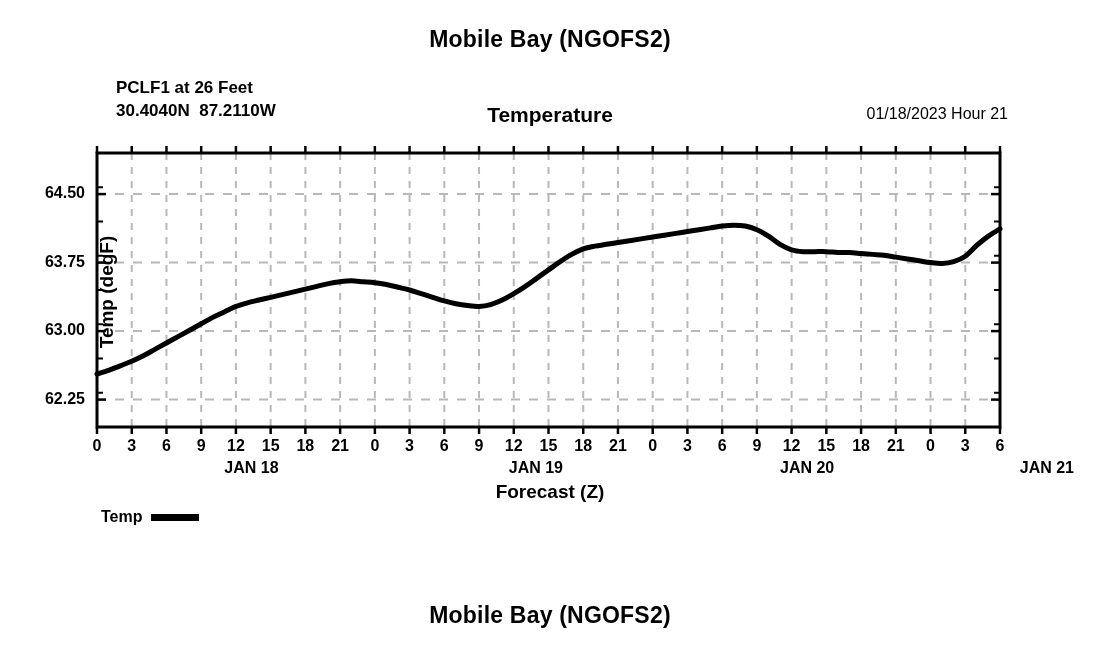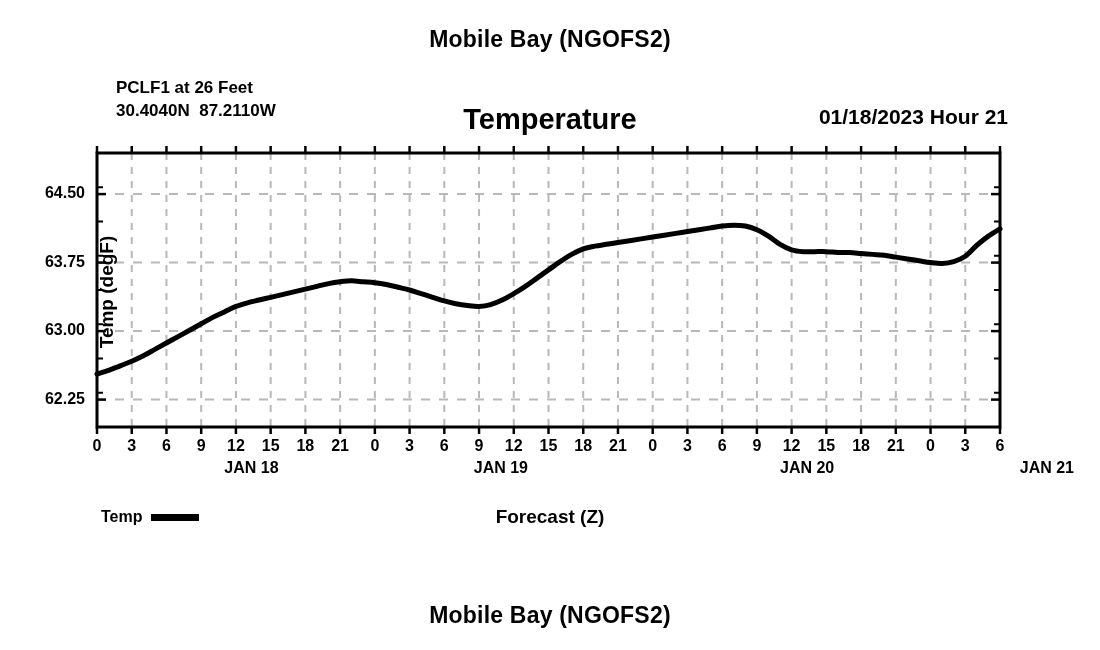--- a/index.html
+++ b/index.html
@@ -9,41 +9,41 @@
   .page{position:relative;width:1100px;height:650px;}
 
   .title-top{position:absolute;left:0;top:26px;width:1100px;text-align:center;
              font-size:23px;font-weight:bold;letter-spacing:0.2px;}
   .title-bottom{position:absolute;left:0;top:602px;width:1100px;text-align:center;
                 font-size:23px;font-weight:bold;letter-spacing:0.2px;}
 
   .hdr-left{position:absolute;left:100px;top:76px;font-size:17px;font-weight:bold;line-height:23px;}
   .hdr-left div{white-space:pre;margin-left:16px;}
   .hdr-center{position:absolute;left:0;top:103px;width:1100px;text-align:center;
-              font-size:29px;font-weight:bold;}
-  .hdr-right{position:absolute;right:92px;top:105px;font-size:21px;font-weight:bold;white-space:nowrap;}
+              font-size:21px;font-weight:bold;}
+  .hdr-right{position:absolute;right:92px;top:105px;font-size:16px;font-weight:normal;white-space:nowrap;}
 
   
   .plotwrap{position:absolute;left:0;top:0;width:1100px;height:650px;}
   svg.plot{position:absolute;left:0;top:0;}
 
   .ylabel{position:absolute;left:-4px;top:292px;width:200px;text-align:center;
           transform:rotate(-90deg);transform-origin:100px 0px;
           font-size:19px;font-weight:bold;}
 
   .ytick{position:absolute;right:0;width:120px;text-align:right;
          font-size:16px;font-weight:bold;}
 
   .xtick{position:absolute;text-align:center;font-size:16px;font-weight:bold;
          width:40px;margin-left:-20px;top:437px;}
   .daylab{position:absolute;text-align:right;font-size:16px;font-weight:bold;
           width:120px;margin-left:-60px;top:459px;}
 
   .xaxis-title{position:absolute;left:0;top:481px;width:1100px;text-align:center;
-               font-size:19px;font-weight:bold;margin-top:25px;}
+               font-size:19px;font-weight:bold;}
 
   .legend{position:absolute;left:101px;top:508px;display:flex;align-items:center;gap:9px;}
   .legend-label{font-size:16px;font-weight:bold;}
   .legend-swatch{width:48px;height:7px;background:#000;display:block;}
 </style>
 </head>
 <body>
 
 <div class="page">
 
@@ -210,21 +210,21 @@
         <div class="xtick" style="left: 791.615px;">12</div>
         <div class="xtick" style="left: 826.346px;">15</div>
         <div class="xtick" style="left: 861.077px;">18</div>
         <div class="xtick" style="left: 895.808px;">21</div>
         <div class="xtick" style="left: 930.538px;">0</div>
         <div class="xtick" style="left: 965.269px;">3</div>
         <div class="xtick" style="left: 1000px;">6</div>
       </div>
     <div id="day-layer">
         <div class="daylab" style="left: 218.558px;">JAN 18</div>
-        <div class="daylab" style="left: 468px;">JAN 19</div>
+        <div class="daylab" style="left: 503px;">JAN 19</div>
         <div class="daylab" style="left: 774.25px;">JAN 20</div>
         <div class="daylab" style="left: 1014px;">JAN 21</div>
       </div>
 
     <div class="xaxis-title">Forecast (Z)</div>
 
     <div class="legend">
       <span class="legend-label">Temp</span>
       <span class="legend-swatch"></span>
     </div>

